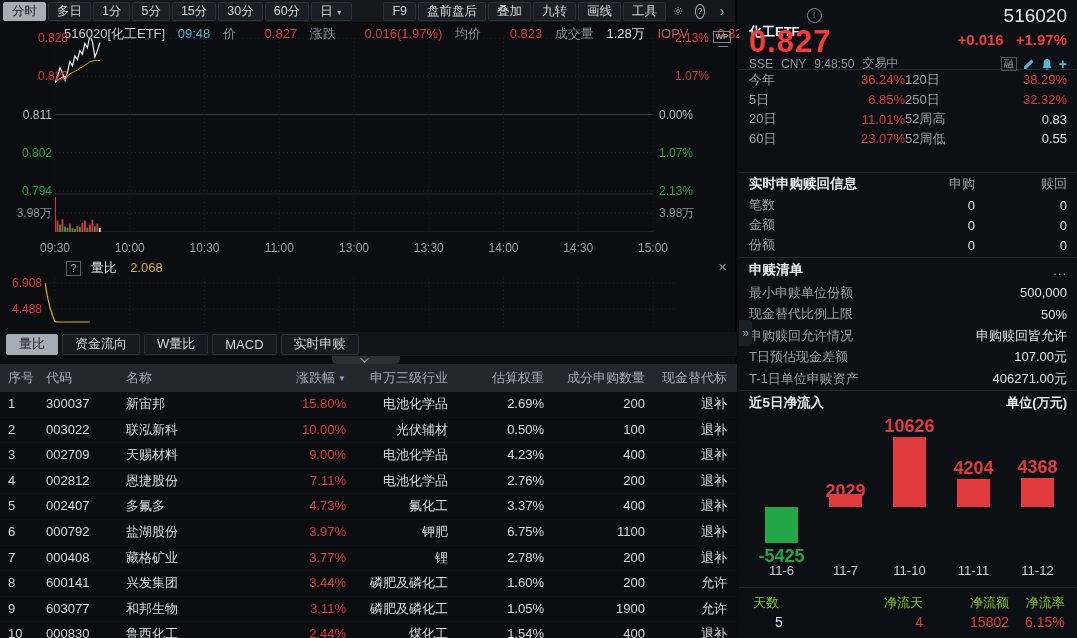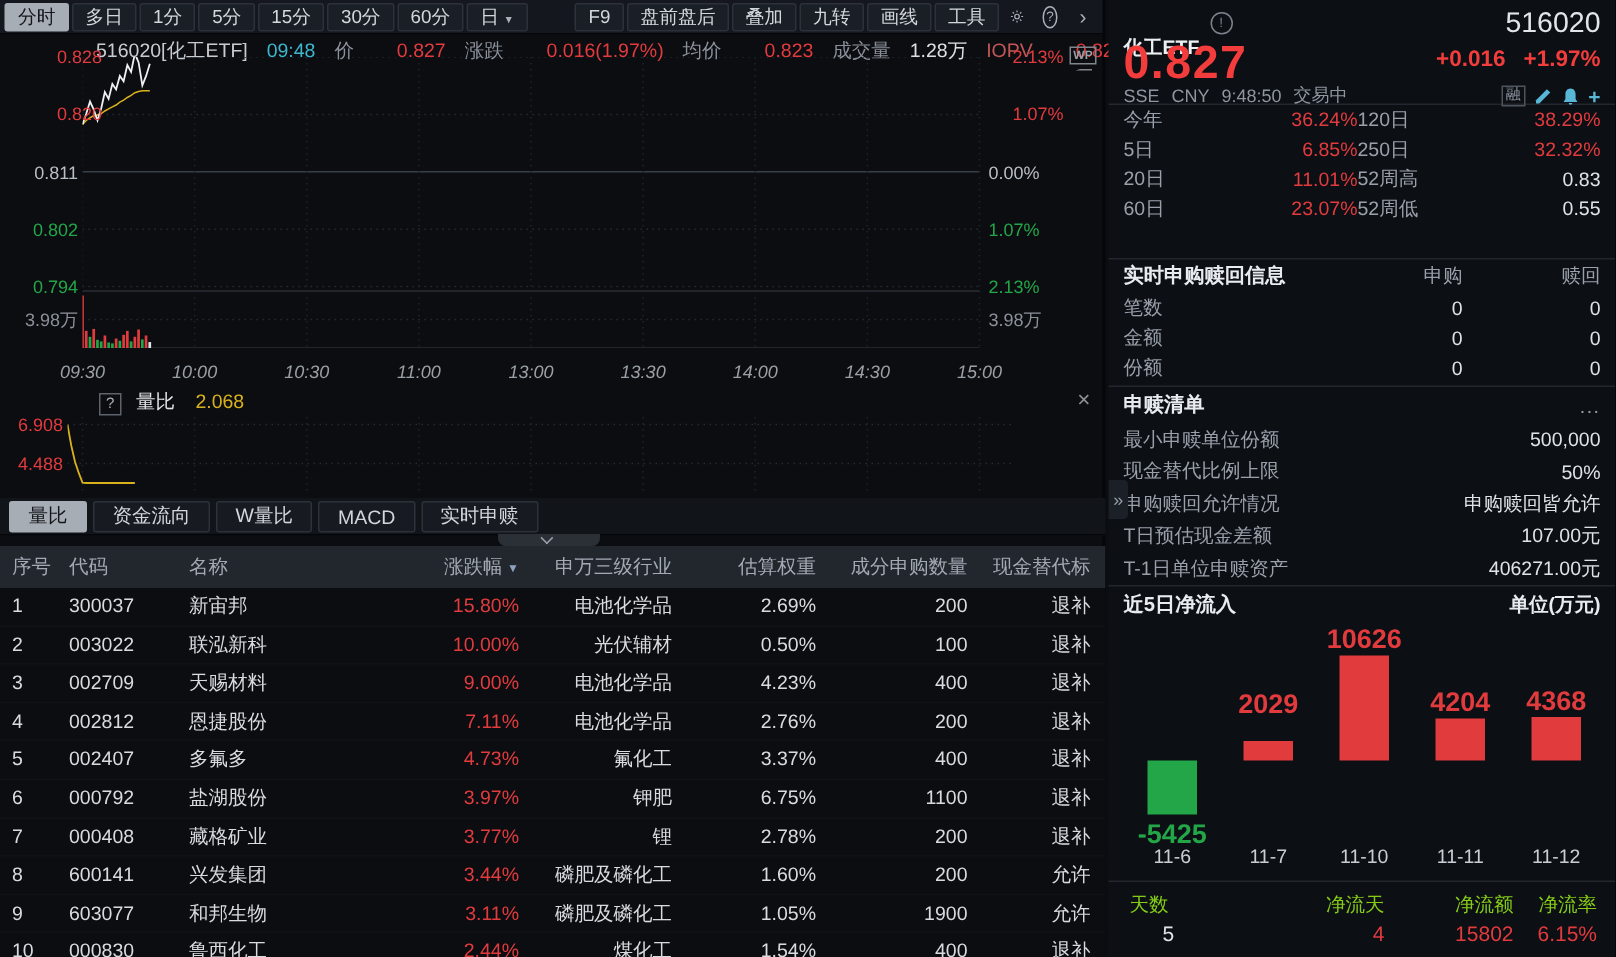--- a/index.html
+++ b/index.html
@@ -29,21 +29,21 @@
   .ci.white{color:#dcdfe4;}
   .ci.iopvl{color:#c05757;}
   .wp-icon{position:absolute;top:4px;right:4px;width:22px;text-align:center;color:#9aa0a8;cursor:pointer;}
   .wp-txt{display:inline-block;border:1px solid #80868e;font-size:8px;padding:0 2px;line-height:10px;font-weight:bold;}
   .wp-stand{display:block;margin:0 auto;width:8px;height:3px;border-bottom:1px solid #80868e;border-left:3px solid transparent;}
   #main-svg{position:absolute;left:55px;top:15px;}
   .ax-label{position:absolute;width:52px;height:14px;line-height:14px;font-size:12px;text-align:right;}
   .ax-label.rt{left:659px;text-align:left;width:60px;}
   .ax-label.red{color:#e23b3e;} .ax-label.green{color:#23a648;}
   .ax-label.gray{color:#b9bec5;} .ax-label.dim{color:#8b919b;}
-  .x-label{position:absolute;top:218px;font-size:12px;color:#9aa0a6;transform:translateX(-50%);font-style:italic;}
+  .x-label{position:absolute;top:218px;font-size:12px;color:#9aa0a6;transform:translateX(-50%);}
   
   .subchart{position:absolute;top:258px;left:0;width:737px;height:74px;}
   .sub-header{position:absolute;top:1px;left:66px;height:18px;line-height:18px;white-space:nowrap;}
   .q-box{display:inline-block;width:13px;height:13px;border:1px solid #5c636c;color:#aab0b8;font-size:10px;
          line-height:13px;text-align:center;margin-right:6px;cursor:pointer;}
   .sub-label{color:#e3e6ea;margin-right:10px;}
   .sub-value{color:#d9b11c;}
   .sub-close{position:absolute;top:1px;right:10px;color:#8b9097;font-size:15px;line-height:15px;cursor:pointer;}
   .sub-ax{position:absolute;left:0;width:42px;text-align:right;font-size:12px;color:#e23b3e;height:14px;line-height:14px;}
   #sub-svg{position:absolute;left:45px;top:20px;}
@@ -513,21 +513,21 @@
     <div class="sect flow-sect">
       <div class="sect-head">
         <span class="sect-title">近5日净流入</span>
         <span class="sect-sub strong">单位(万元)</span>
       </div>
       <div class="flow-chart" id="flow-chart">
           <div class="fbar" style="left: 26px; width: 33px; height: 36px; background: rgb(35, 166, 72); top: 92px;"></div>
           <div class="fval" style="left: 10px; color: rgb(35, 166, 72); top: 131px;">-5425</div>
           <div class="fdate" style="left: 10px;">11-6</div>
           <div class="fbar" style="left: 90px; width: 33px; height: 13px; background: rgb(226, 59, 62); top: 79px;"></div>
-          <div class="fval" style="left: 74px; color: rgb(226, 59, 62); top: 44px;">2029</div>
+          <div class="fval" style="left: 74px; color: rgb(226, 59, 62); top: 66px;">2029</div>
           <div class="fdate" style="left: 74px;">11-7</div>
           <div class="fbar" style="left: 154px; width: 33px; height: 70px; background: rgb(226, 59, 62); top: 22px;"></div>
           <div class="fval" style="left: 138px; color: rgb(226, 59, 62); top: 1px;">10626</div>
           <div class="fdate" style="left: 138px;">11-10</div>
           <div class="fbar" style="left: 218px; width: 33px; height: 28px; background: rgb(226, 59, 62); top: 64px;"></div>
           <div class="fval" style="left: 202px; color: rgb(226, 59, 62); top: 43px;">4204</div>
           <div class="fdate" style="left: 202px;">11-11</div>
           <div class="fbar" style="left: 282px; width: 33px; height: 29px; background: rgb(226, 59, 62); top: 63px;"></div>
           <div class="fval" style="left: 266px; color: rgb(226, 59, 62); top: 42px;">4368</div>
           <div class="fdate" style="left: 266px;">11-12</div>

